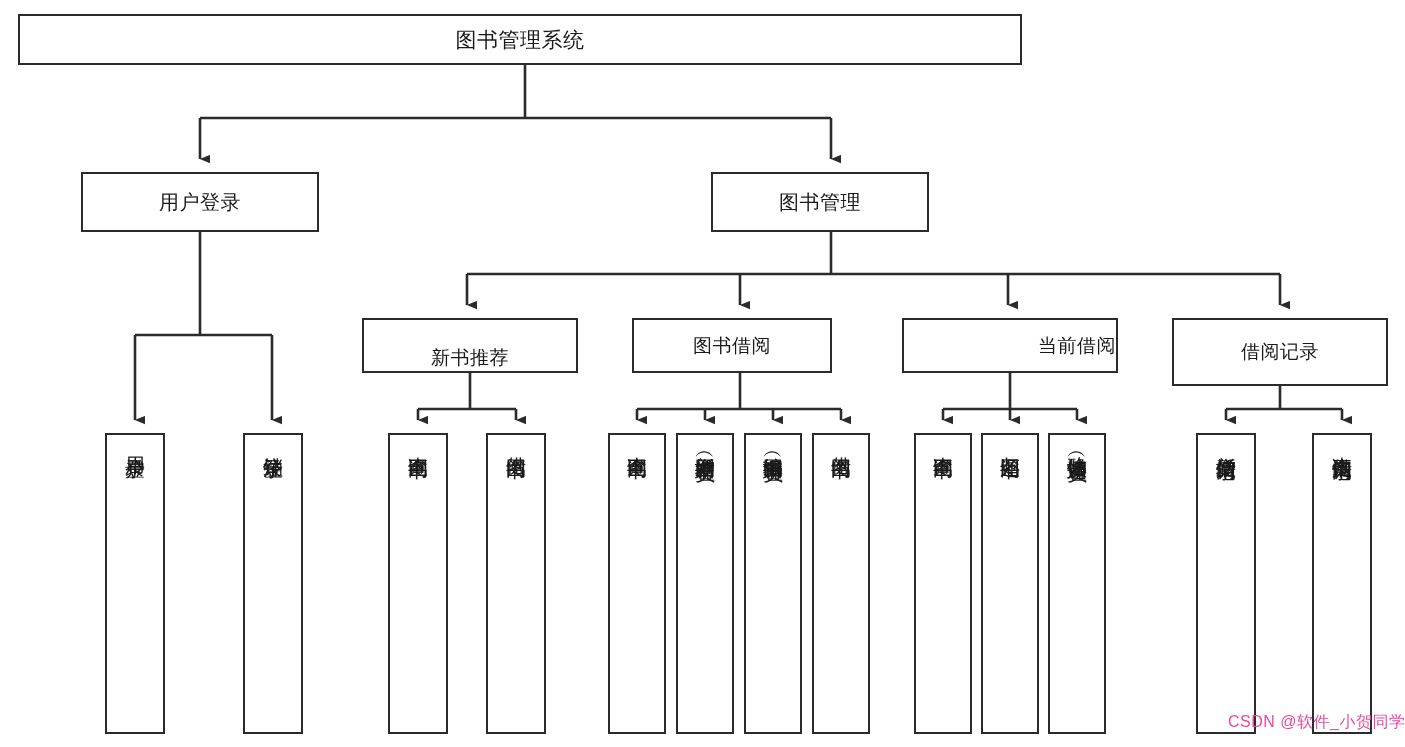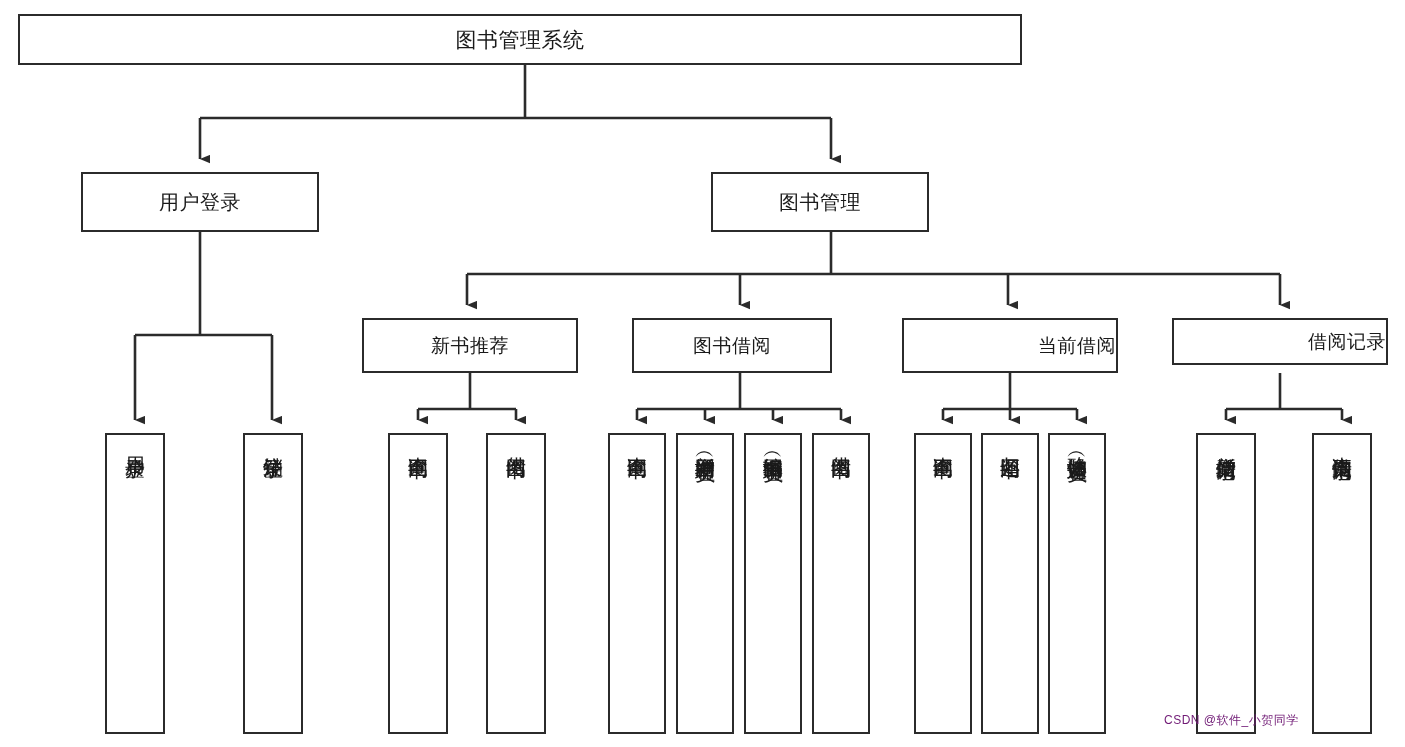--- a/index.html
+++ b/index.html
@@ -50,24 +50,24 @@
   .node.leaf .node-label {
     writing-mode: vertical-rl;
     text-orientation: upright;
     font-size: 20px;
     line-height: 1.16;
     letter-spacing: 1px;
     white-space: nowrap;
   }
   .watermark {
     position: absolute;
-    left: 1164px;
+    left: 1228px;
     top: 712px;
-    font-size: 12px;
-    color: #701a75;
+    font-size: 16px;
+    color: #ec4899;
     white-space: nowrap;
     letter-spacing: 0.5px;
   }
 </style>
 </head>
 <body>
 
 <div id="canvas">
 
   <svg id="wires" viewBox="0 0 1405 747" xmlns="http://www.w3.org/2000/svg">
@@ -125,30 +125,30 @@
     <span class="node-label">图书管理系统</span>
   </div>
 
   <div class="node l2" style="left:81px; top:172px; width:238px; height:60px;">
     <span class="node-label">用户登录</span>
   </div>
   <div class="node l2" style="left:711px; top:172px; width:218px; height:60px;">
     <span class="node-label">图书管理</span>
   </div>
 
-  <div class="node l3" style="left:362px; top:318px; width:216px; height:55px;">
+  <div class="node l3" style="left:362px; top:318px; width:216px; height:55px;align-items:flex-end;">
     <span class="node-label">新书推荐</span>
   </div>
   <div class="node l3" style="left:632px; top:318px; width:200px; height:55px;">
     <span class="node-label">图书借阅</span>
   </div>
   <div class="node l3" style="left:902px; top:318px; width:216px; height:55px;justify-content:flex-end;">
     <span class="node-label">当前借阅</span>
   </div>
-  <div class="node l3" style="left:1172px; top:318px; width:216px; height:47px;justify-content:flex-end;">
+  <div class="node l3" style="left:1172px; top:318px; width:216px; height:68px;">
     <span class="node-label">借阅记录</span>
   </div>
 
   <div class="node leaf" style="left:105px; top:433px; width:60px; height:301px;">
     <span class="node-label">用户登录</span>
   </div>
   <div class="node leaf" style="left:243px; top:433px; width:60px; height:301px;">
     <span class="node-label">注销登录</span>
   </div>
 

